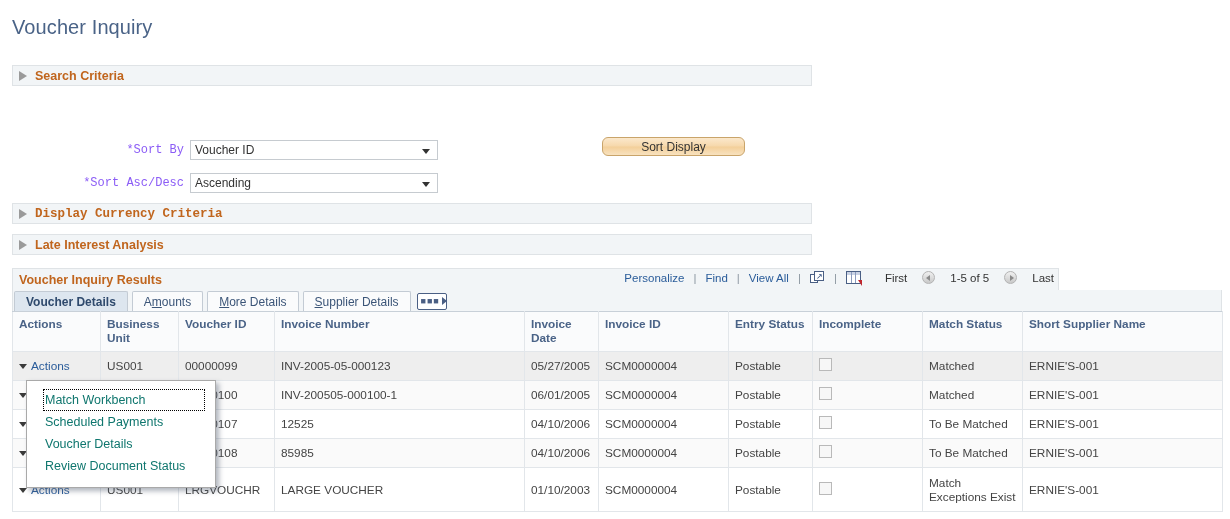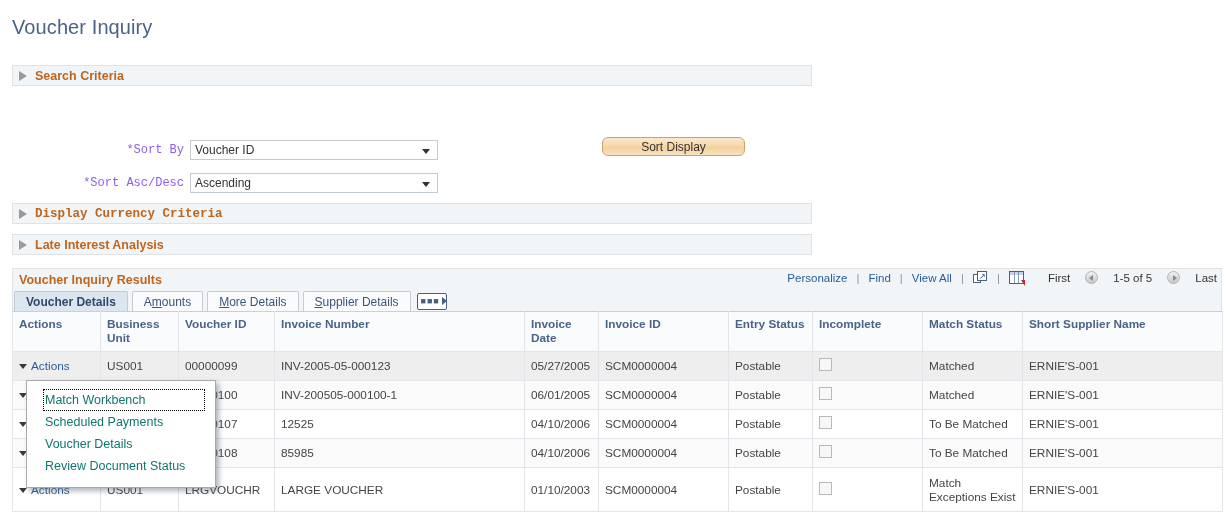--- a/index.html
+++ b/index.html
@@ -119,21 +119,21 @@
     align-items: center;
     justify-content: center;
     cursor: pointer;
   }
 
   
   .results-panel { position: absolute; left: 12px; top: 255px; width: 1210px; }
 
   .results-header {
     position: relative;
-    width: 1210px;
+    width: 1047px;
     height: 22px;
     background: #f2f5f7;
     border: 1px solid #dfe3e6;
     border-bottom: none;
     display: flex;
     align-items: center;
   }
   .results-title {
     margin-left: 6px;
     color: #c0651d;

